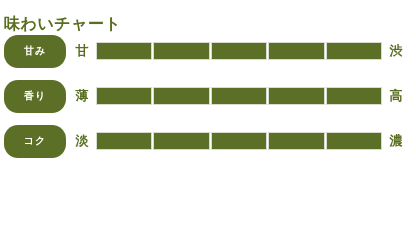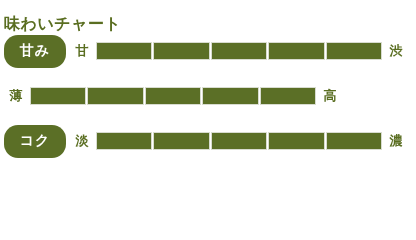--- a/index.html
+++ b/index.html
@@ -36,21 +36,21 @@
     height: 30px;
     display: flex;
     align-items: center;
   }
   .row-pill {
     width: 62px;
     height: 33px;
     border-radius: 14px;
     background: #5b6f26;
     color: #ffffff;
-    font-size: 14px;
+    font-size: 10px;
     font-weight: bold;
     display: flex;
     align-items: center;
     justify-content: center;
     margin-left: 4px;
     letter-spacing: 1px;
     box-sizing: border-box;
     flex: 0 0 auto;
   }
   .scale-label {
@@ -102,20 +102,21 @@
       <div class="bar-seg"></div>
       <div class="bar-seg"></div>
       <div class="bar-seg"></div>
       <div class="bar-seg"></div>
       <div class="bar-seg"></div>
     </div>
     <div class="scale-label right">渋</div>
   </div>
 
   <div class="chart-row" style="top:81px;">
+    <div class="row-pill">香り</div>
     <div class="scale-label left">薄</div>
     <div class="bar-track">
       <div class="bar-seg"></div>
       <div class="bar-seg"></div>
       <div class="bar-seg"></div>
       <div class="bar-seg"></div>
       <div class="bar-seg"></div>
     </div>
     <div class="scale-label right">高</div>
   </div>

